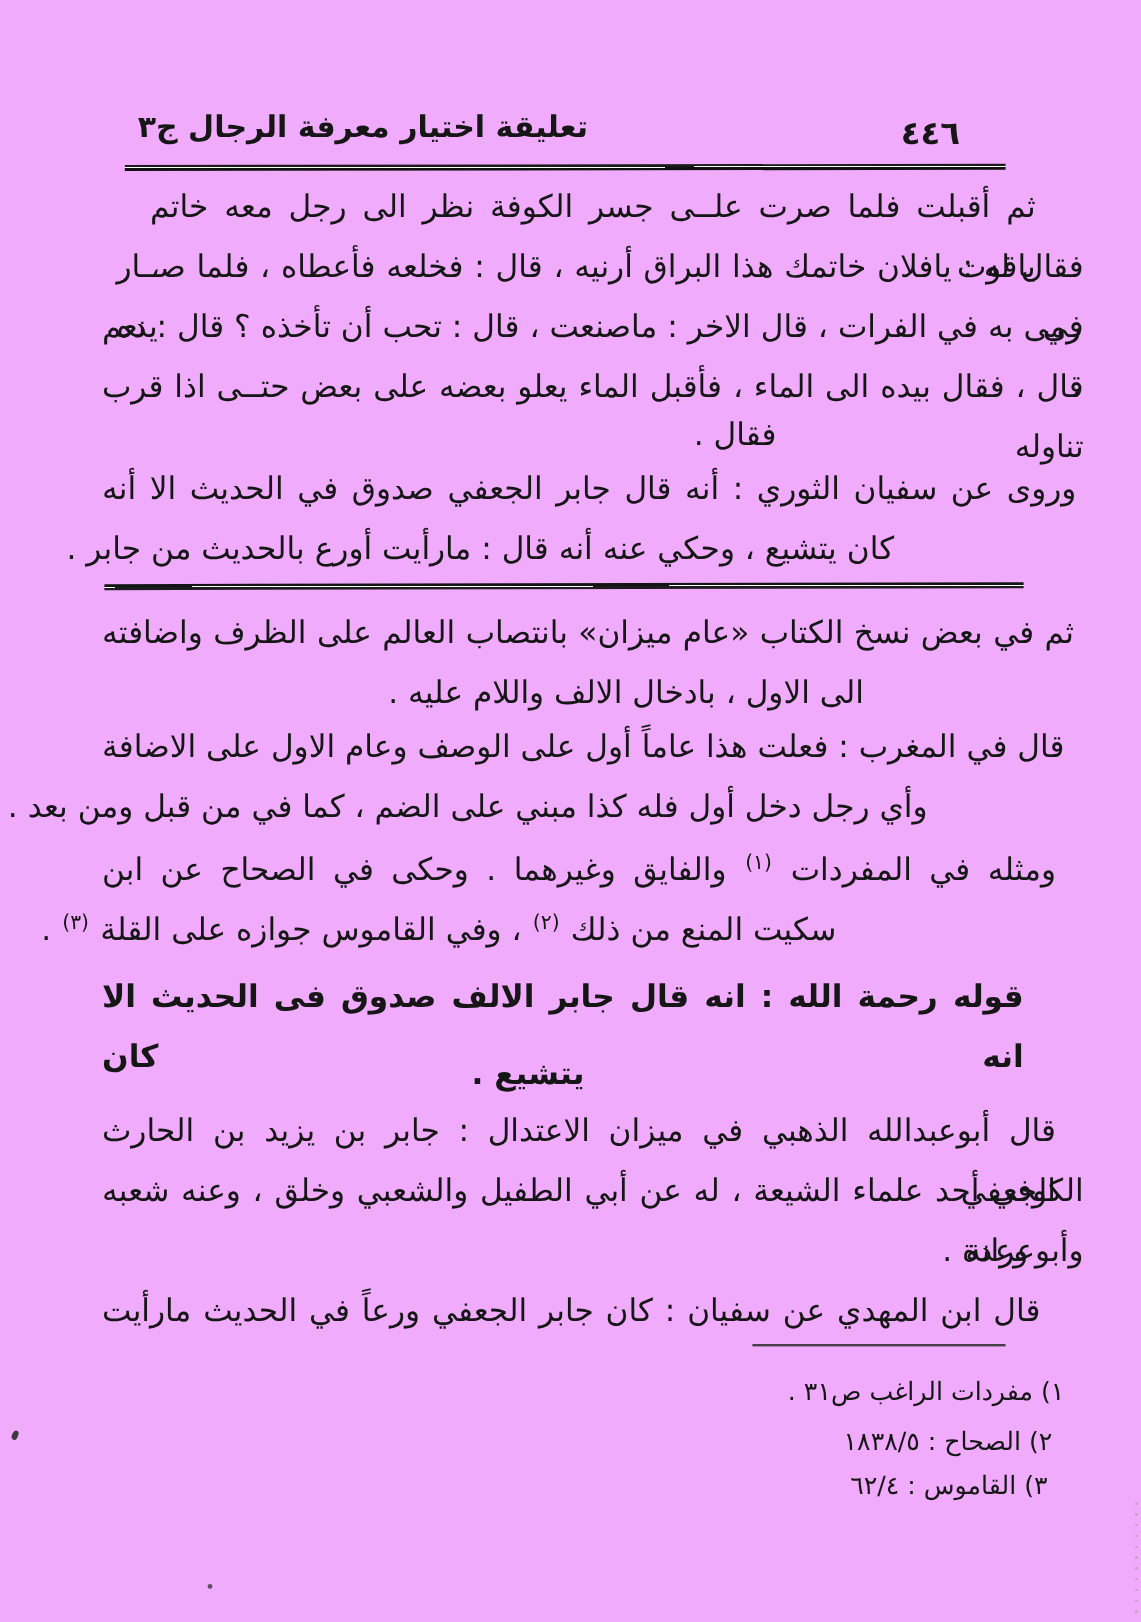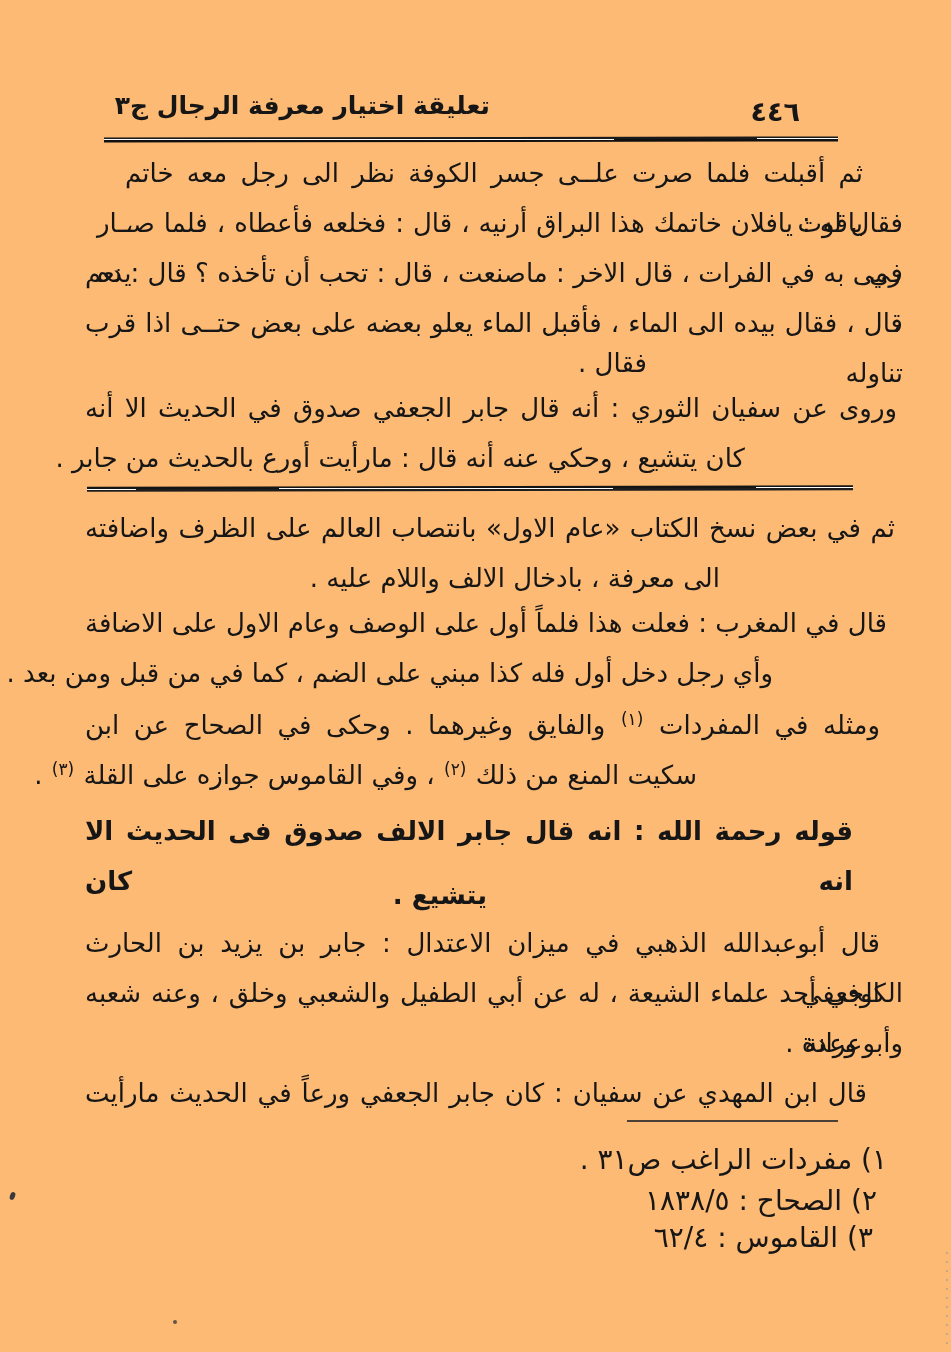--- a/index.html
+++ b/index.html
@@ -1,20 +1,20 @@
 <!DOCTYPE html>
 <html lang="ar" dir="rtl"><head>
 <meta charset="utf-8">
 <style>
   html,body{margin:0;padding:0;background:#e8e6e0;}
   .page{
     position:relative;
     width:951px;height:1352px;
     margin:0 auto;
-    background:#fdba74;
+    background:#f0abfc;
     overflow:hidden;
     font-family:"DejaVu Sans",sans-serif;
     color:#161616;
     direction:rtl;
   }
   
   .header-title{
     position:absolute;top:84px;right:461px;
     height:44px;line-height:44px;
     font-size:25px;font-weight:bold;white-space:nowrap;
@@ -50,21 +50,21 @@
     transform:rotate(-0.12deg);
   }
   .fn-rule{
     position:absolute;top:1120px;left:627px;width:211px;height:2px;
     background:#2a2a2a;opacity:.85;
   }
   
   .footnotes{position:absolute;inset:0;}
   .footnote{
     position:absolute;
-    font-size:28px;line-height:34px;white-space:nowrap;
+    font-size:21px;line-height:34px;white-space:nowrap;
     width:max-content;
   }
   
   .speck{position:absolute;background:#3a3a3a;}
   .speck-a{left:10px;top:1192px;width:5px;height:8px;border-radius:60% 40% 50% 50%;transform:rotate(18deg);}
   .speck-b{left:173px;top:1320px;width:4px;height:4px;border-radius:50%;opacity:.8;}
   .edge-marks{
     position:absolute;right:3px;top:1252px;width:2px;height:98px;
     background:repeating-linear-gradient(to bottom,#9a9a94 0 2px,transparent 2px 9px);
     opacity:.55;
@@ -85,25 +85,25 @@
         <div class="line fill" style="margin-right: 2px; margin-left: 12px;">فقال له : يافلان خاتمك هذا البراق أرنيه ، قال : فخلعه فأعطاه ، فلما صــار في يده</div>
         <div class="line fill" style="margin-right: 4px;">رمى به في الفرات ، قال الاخر : ماصنعت ، قال : تحب أن تأخذه ؟ قال : نعم ،</div>
         <div class="line fill" style="margin-right: 2px;">قال ، فقال بيده الى الماء ، فأقبل الماء يعلو بعضه على بعض حتــى اذا قرب تناوله</div>
         <div class="line natural" style="margin-right: 258px; margin-top: -10px;">فقال .</div>
       </div>
       <div class="paragraph" style="top: 383px;">
         <div class="line fill" style="margin-right: 8px;">وروى عن سفيان الثوري : أنه قال جابر الجعفي صدوق في الحديث الا أنه</div>
         <div class="line natural" style="margin-right: 160px;">كان يتشيع ، وحكي عنه أنه قال : مارأيت أورع بالحديث من جابر .</div>
       </div>
       <div class="paragraph" style="top: 503px;">
-        <div class="line fill" style="margin-right: 10px;">ثم في بعض نسخ الكتاب «عام الاول» بانتصاب العالم على الظرف واضافته</div>
-        <div class="line natural" style="margin-right: 185px;">الى معرفة ، بادخال الالف واللام عليه .</div>
+        <div class="line fill" style="margin-right: 10px;">ثم في بعض نسخ الكتاب «عام ميزان» بانتصاب العالم على الظرف واضافته</div>
+        <div class="line natural" style="margin-right: 185px;">الى الاول ، بادخال الالف واللام عليه .</div>
       </div>
       <div class="paragraph" style="top: 598px;">
-        <div class="line fill" style="margin-right: 18px;">قال في المغرب : فعلت هذا فلماً أول على الوصف وعام الاول على الاضافة</div>
+        <div class="line fill" style="margin-right: 18px;">قال في المغرب : فعلت هذا عاماً أول على الوصف وعام الاول على الاضافة</div>
         <div class="line natural" style="margin-right: 132px;">وأي رجل دخل أول فله كذا مبني على الضم ، كما في من قبل ومن بعد .</div>
       </div>
       <div class="paragraph" style="top: 700px;">
         <div class="line fill" style="margin-right: 25px;">ومثله في المفردات <span class="fnref">(١)</span> والفايق وغيرهما . وحكى في الصحاح عن ابن</div>
         <div class="line natural" style="margin-right: 208px;">سكيت المنع من ذلك <span class="fnref">(٢)</span> ، وفي القاموس جوازه على القلة <span class="fnref">(٣)</span> .</div>
       </div>
       <div class="paragraph lemma" style="top: 806px;">
         <div class="line fill" style="margin-right: 52px;">قوله رحمة الله : انه قال جابر الالف صدوق فى الحديث الا انه كان</div>
         <div class="line natural" style="margin-right: 418px; margin-top: 14px;">يتشيع .</div>
       </div>

